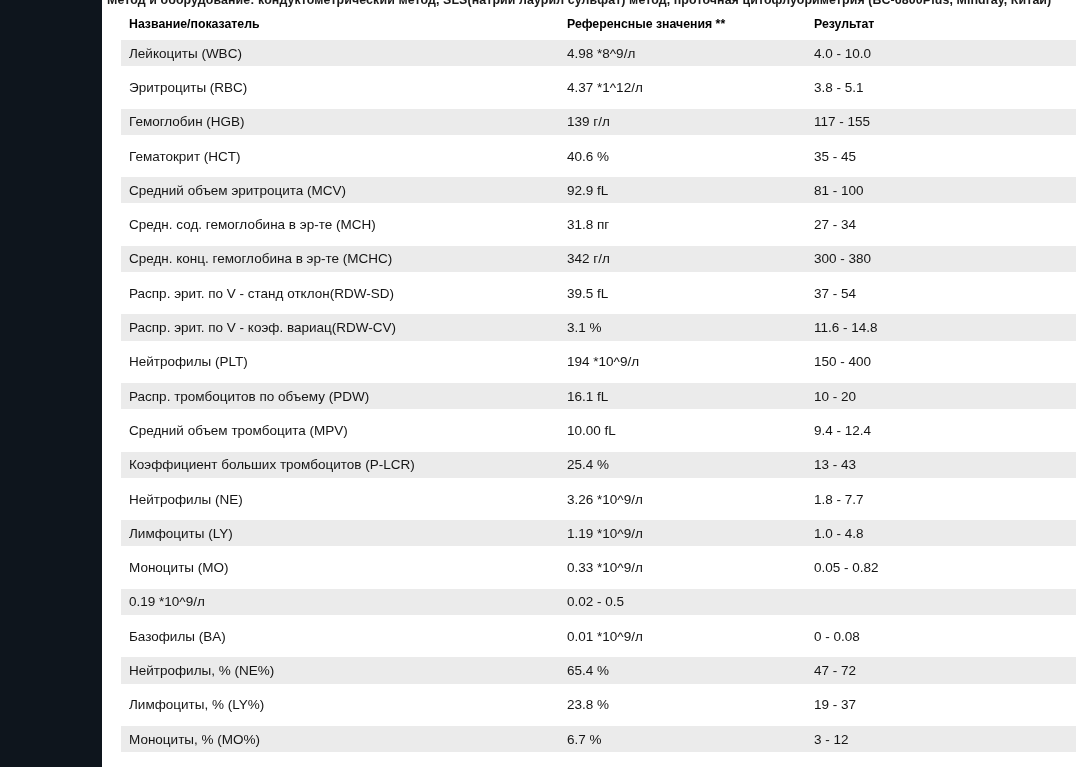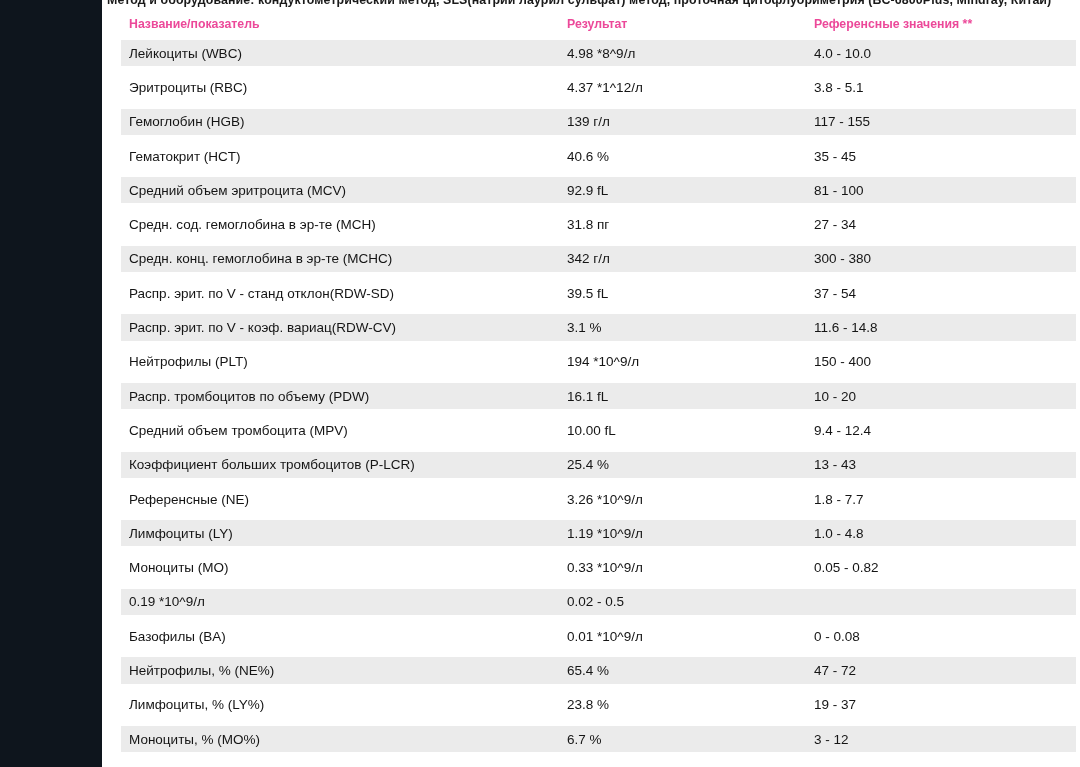--- a/index.html
+++ b/index.html
@@ -39,21 +39,21 @@
     position: absolute;
     top: 14px;
     left: 27px;
     width: 947px;
     height: 20px;
     display: grid;
     grid-template-columns: 438px 247px 1fr;
     align-items: center;
     font-size: 12.3px;
     font-weight: 700;
-    color: #ec4899;
+    color: #000000;
   }
   .rows {
     position: absolute;
     top: 36px;
     left: 0;
     width: 898px;
   }
   .row {
     position: relative;
     height: 34.3px;
@@ -81,22 +81,22 @@
   }
 </style>
 </head>
 <body style="--page-bg: #0e151d; --sheet-bg: #ffffff; --stripe: #ebebeb;">
 
 <div class="sheet">
   <div class="method-line">Метод и оборудование: кондуктометрический метод, SLS(натрий лаурил сульфат) метод, проточная цитофлуориметрия (BC-6800Plus, Mindray, Китай)</div>
 
   <div class="header-row">
     <div class="cell">Название/показатель</div>
+    <div class="cell">Референсные значения **</div>
     <div class="cell">Результат</div>
-    <div class="cell">Референсные значения **</div>
   </div>
 
   <div class="rows" id="rows">
   <div class="row striped">
     <div class="row-inner">
       <div class="cell">Лейкоциты (WBC)</div>
       <div class="cell">4.98 *8^9/л</div>
       <div class="cell">4.0 - 10.0</div>
     </div>
   </div>
@@ -192,21 +192,21 @@
   <div class="row striped">
     <div class="row-inner">
       <div class="cell">Коэффициент больших тромбоцитов (P-LCR)</div>
       <div class="cell">25.4 %</div>
       <div class="cell">13 - 43</div>
     </div>
   </div>
 
   <div class="row">
     <div class="row-inner">
-      <div class="cell">Референсные (NE)</div>
+      <div class="cell">Нейтрофилы (NE)</div>
       <div class="cell">3.26 *10^9/л</div>
       <div class="cell">1.8 - 7.7</div>
     </div>
   </div>
 
   <div class="row striped">
     <div class="row-inner">
       <div class="cell">Лимфоциты (LY)</div>
       <div class="cell">1.19 *10^9/л</div>
       <div class="cell">1.0 - 4.8</div>

